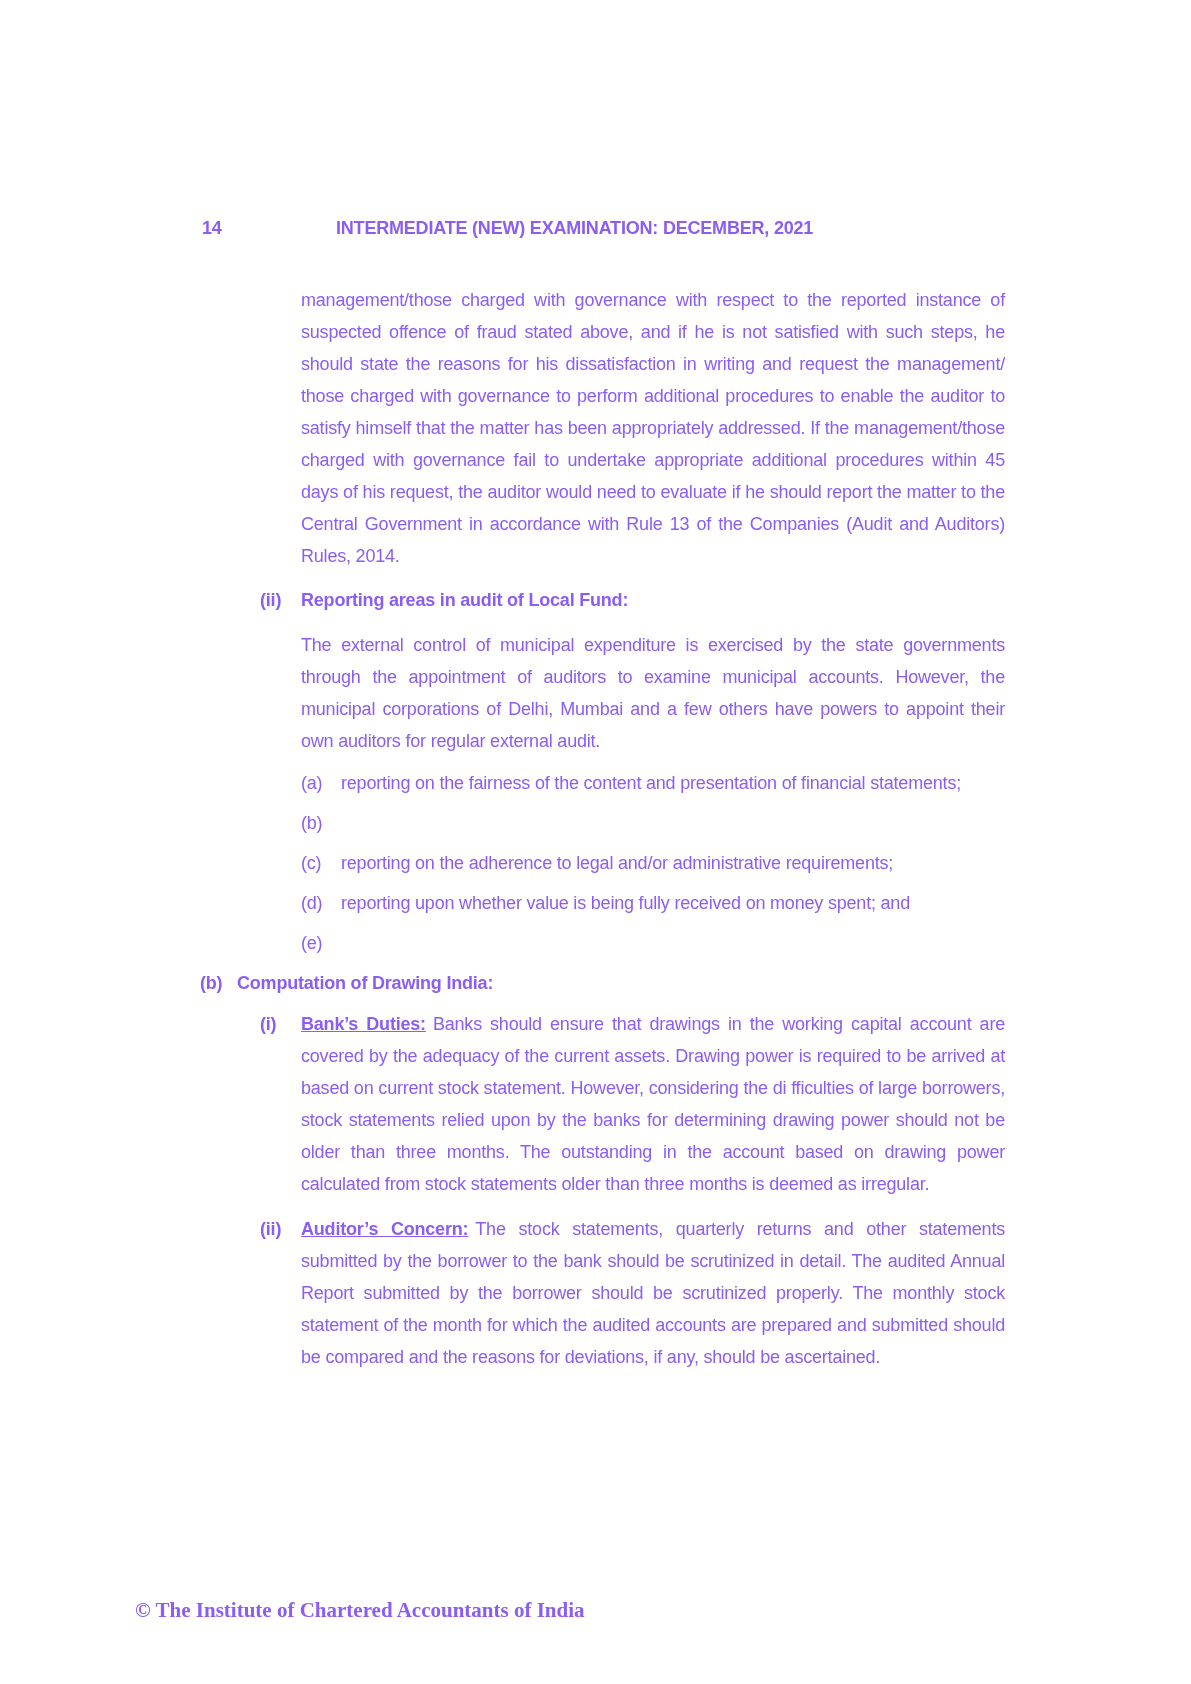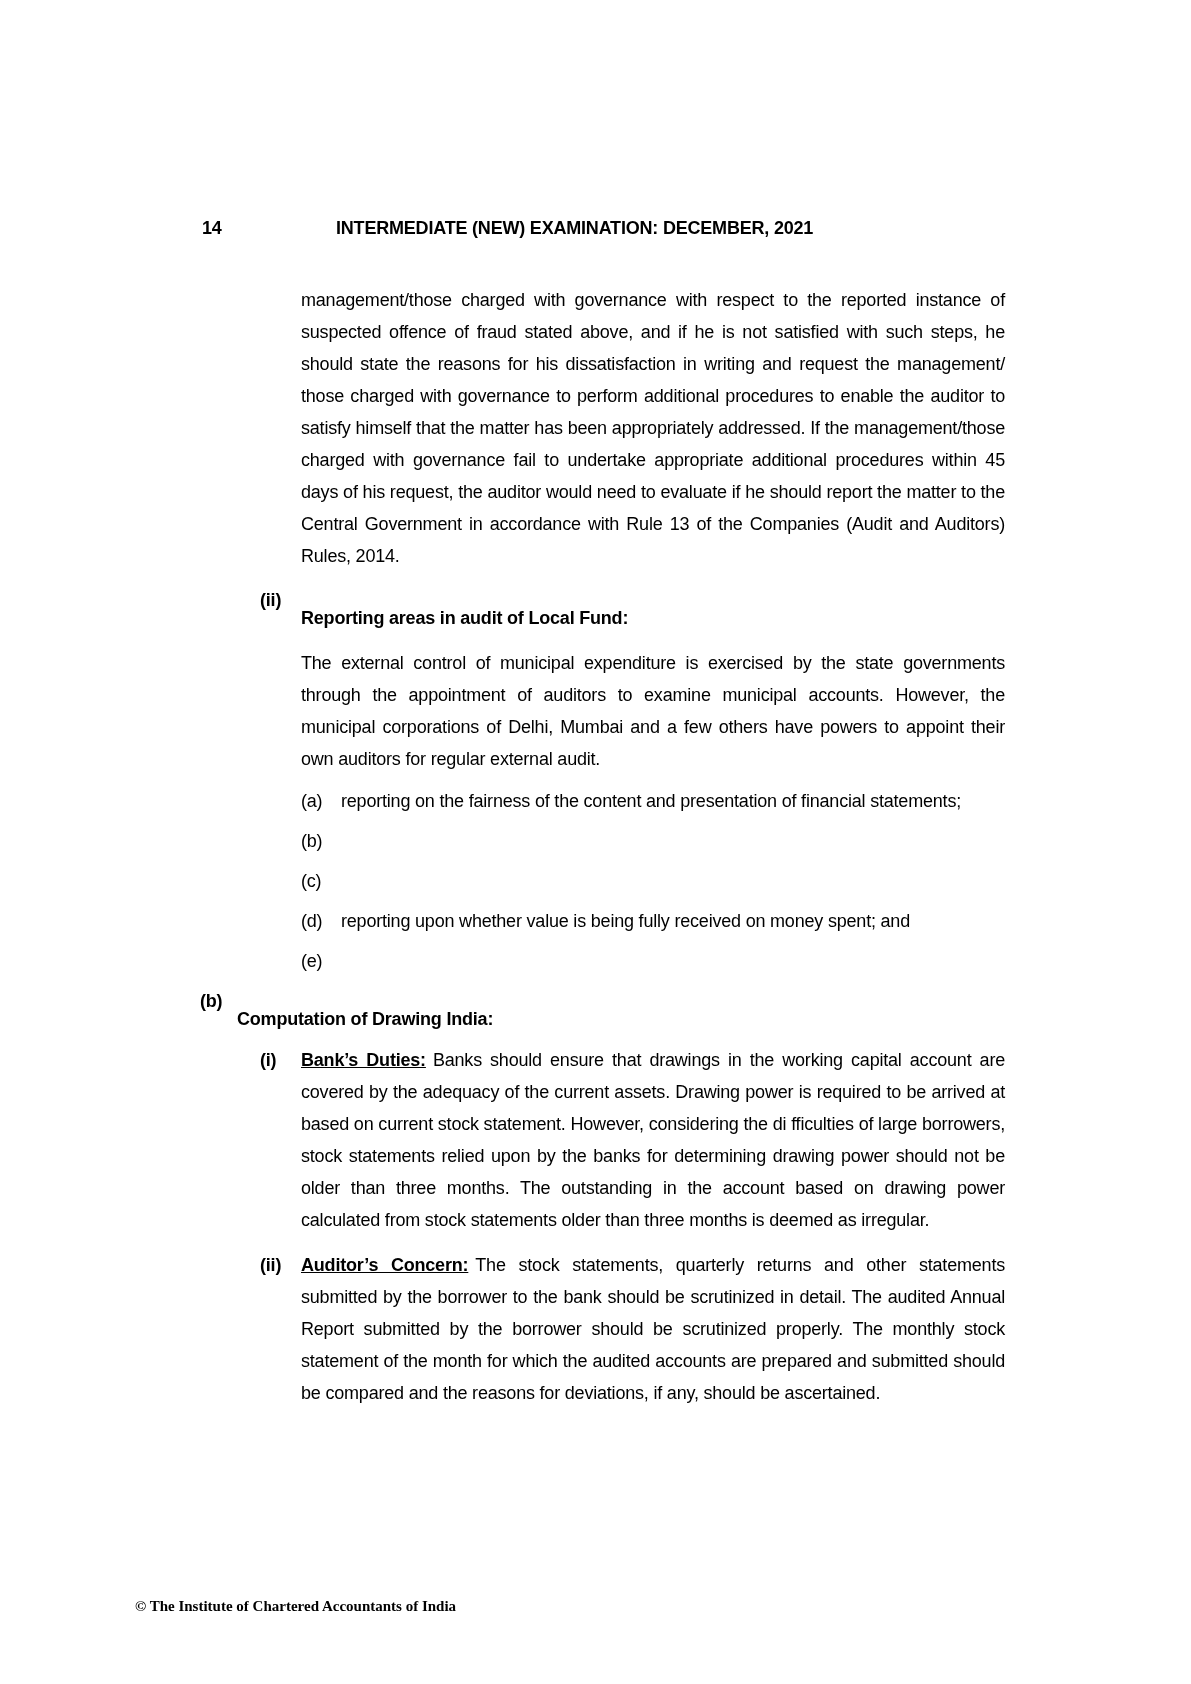--- a/index.html
+++ b/index.html
@@ -6,21 +6,21 @@
     margin: 0;
     padding: 0;
     background: #e8e8e8;
   }
   .page {
     position: relative;
     width: 1191px;
     height: 1684px;
     margin: 0 auto;
     background: #ffffff;
-    color: #000000;
+    color: #8b5cf6;
     font-family: "Liberation Sans", sans-serif;
     font-size: 18px;
     letter-spacing: -0.2px;
     overflow: hidden;
   }
 
   
   .page-header {
     position: absolute;
     top: 218px;
@@ -69,21 +69,21 @@
 
   
   .lvl-b { margin-left: 60px; }
   .lvl-b > .lbl { width: 41px; }
 
   
   .lvl-c { margin-left: 101px; }
   .lvl-c > .lbl { width: 40px; font-weight: normal; }
 
   .heading-row { margin-bottom: 13px; }
-  .heading-row .txt { font-weight: bold; margin-top: 18px; }
+  .heading-row .txt { font-weight: bold; }
 
   .plain { margin: 0 0 9px 101px; }
 
   .objective { margin-bottom: 8px; }
 
   .item-b-heading-row { margin-bottom: 9px; }
 
   .sub-item { margin-bottom: 13px; }
   .sub-item .txt {
     text-align: justify;
@@ -97,21 +97,21 @@
 
   .para2 { margin-bottom: 10px; }
 
   
   .page-footer {
     position: absolute;
     left: 135px;
     top: 1598px;
     font-family: "Liberation Serif", serif;
     font-weight: bold;
-    font-size: 15px;
+    font-size: 21px;
     letter-spacing: 0;
     white-space: nowrap;
   }
 </style>
 </head>
 <body>
 
 <div class="page">
 
   <div class="page-header">
@@ -133,20 +133,21 @@
 
     <div class="row lvl-c objective">
       <span class="lbl">(a)</span>
       <span class="txt">reporting on the fairness of the content and presentation of financial statements;</span>
     </div>
     <div class="row lvl-c objective">
       <span class="lbl">(b)</span>
     </div>
     <div class="row lvl-c objective">
       <span class="lbl">(c)</span>
+      <span class="txt">reporting on the adherence to legal and/or administrative requirements;</span>
     </div>
     <div class="row lvl-c objective">
       <span class="lbl">(d)</span>
       <span class="txt">reporting upon whether value is being fully received on money spent; and</span>
     </div>
     <div class="row lvl-c objective">
       <span class="lbl">(e)</span>
     </div>
 
     <div class="row lvl-a heading-row item-b-heading-row">

